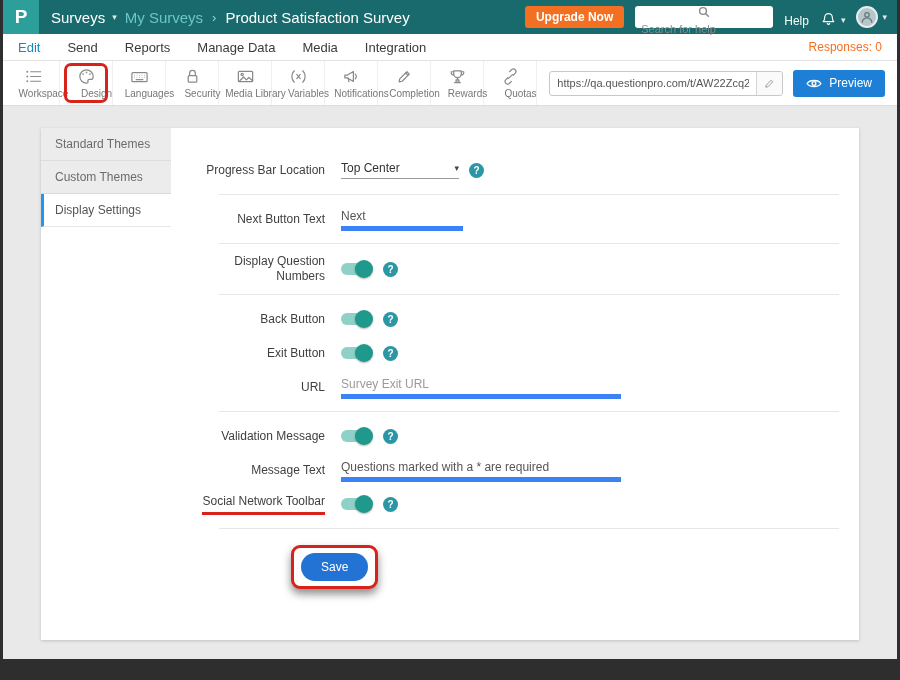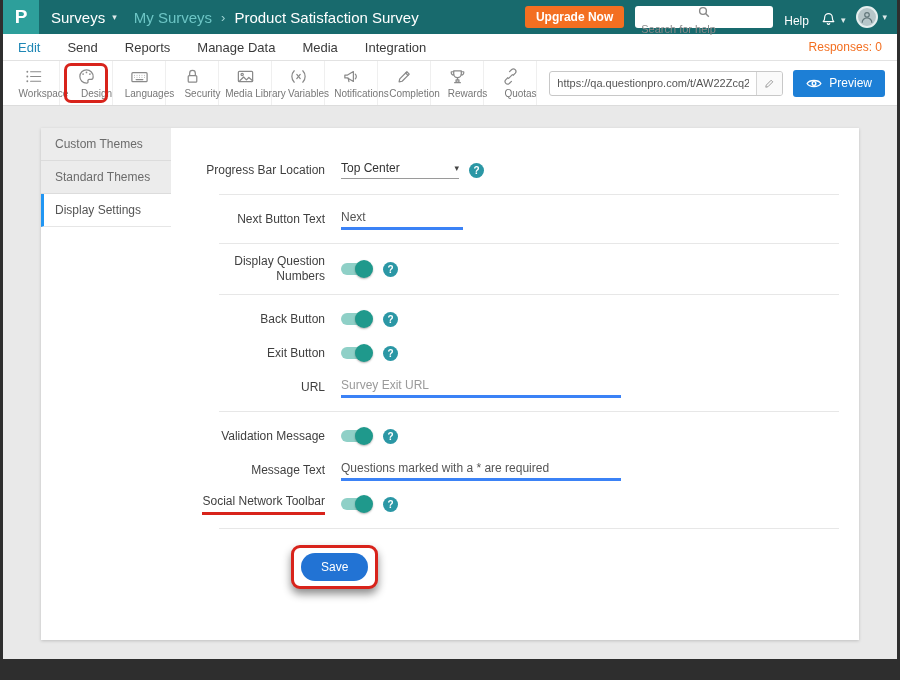--- a/index.html
+++ b/index.html
@@ -6,21 +6,21 @@
   html,body { width:900px; height:680px; overflow:hidden; }
   body { background:#2e2e2e; font-family:"Liberation Sans", sans-serif; position:relative; }
   .app { position:absolute; top:0; left:3px; width:894px; height:659px; background:#e9e9e9; }
 
   
   .topbar { height:34px; background:#186a6d; display:flex; align-items:center; }
   .logo { width:36px; height:34px; background:#2d9f9b; color:#fff; font-size:19px; font-weight:bold;
           display:flex; align-items:center; justify-content:center; cursor:pointer; }
   .product { color:#fff; font-size:15px; margin-left:12px; display:flex; align-items:center; gap:7px; cursor:pointer; }
   .caret { font-size:9px; color:rgba(255,255,255,.85); }
-  .breadcrumb { margin-left:17px; font-size:15px; display:flex; align-items:center; }
+  .breadcrumb { margin-left:8px; font-size:15px; display:flex; align-items:center; }
   .bc-link { color:#6cc5c5; cursor:pointer; }
   .bc-sep { color:#9fd4d4; margin:0 9px; font-size:13px; }
   .bc-current { color:#fff; }
   .top-right { margin-left:auto; display:flex; align-items:flex-end; gap:11px; padding-right:10px; }
   .upgrade { background:#f36f21; color:#fff; font-size:12px; font-weight:bold; border:none;
              padding:4px 11px; border-radius:3px; cursor:pointer; }
   .search { background:#fff; border-radius:3px; height:22px; width:138px; display:flex; align-items:center;
             padding:0 6px; gap:5px;flex-direction:column; }
   .search input { border:none; outline:none; font-size:11px; width:100%; color:#333; background:transparent;
                   font-family:"Liberation Sans", sans-serif; }
@@ -68,21 +68,21 @@
                       border-bottom:1px solid #e6e6e6; }
   .content { flex:1; padding:28px 20px 0 20px; font-size:12px; }
   .row { display:flex; align-items:center; min-height:28px; margin-bottom:6px; }
   .rlabel { width:134px; text-align:right; color:#3f3f3f; margin-right:16px; flex-shrink:0; line-height:1.25; }
   .rctrl { display:flex; align-items:center; gap:10px; }
   .sep { border:none; border-top:1px solid #e7e7e7; margin:10px 0 10px 28px; }
 
   .dd { display:flex; align-items:center; justify-content:space-between; border-bottom:1px solid #9a9a9a;
         width:118px; padding-bottom:3px; color:#333; cursor:pointer; }
   .dd .caret { color:#444; }
-  .uinput { border:none; border-bottom:3px solid #3b82f6; font-size:12px; color:#555; outline:none;
+  .uinput { border:none; border-bottom:5px solid #3b82f6; font-size:12px; color:#555; outline:none;
             padding:2px 0 3px 0; width:122px; background:transparent; font-family:"Liberation Sans", sans-serif; }
   .uinput.wide { width:280px; }
   .uinput::placeholder { color:#9a9a9a; }
 
   .toggle { position:relative; width:32px; height:16px; cursor:pointer; flex-shrink:0; }
   .track { position:absolute; top:2px; left:0; width:30px; height:12px; border-radius:7px; background:#8fd0c7; }
   .knob { position:absolute; right:0; top:-1px; width:18px; height:18px; border-radius:50%; background:#1f998c;
           box-shadow:0 1px 2px rgba(0,0,0,.3); }
   .help { width:15px; height:15px; border-radius:50%; background:#2b97a5; color:#fff; font-size:10px;
           font-weight:bold; display:flex; align-items:center; justify-content:center; cursor:pointer; flex-shrink:0; }
@@ -266,22 +266,22 @@
         </svg>
         <span>Preview</span>
       </button>
     </div>
   </div>
 
   <div class="main">
     <div class="card">
 
       <div class="side">
+        <div class="side-item">Standard Themes</div>
         <div class="side-item">Custom Themes</div>
-        <div class="side-item">Standard Themes</div>
         <div class="side-item active">Display Settings</div>
       </div>
 
       <div class="content">
 
         <div class="row">
           <span class="rlabel">Progress Bar Location</span>
           <div class="rctrl">
             <div class="dd">
               <span>Top Center</span>

